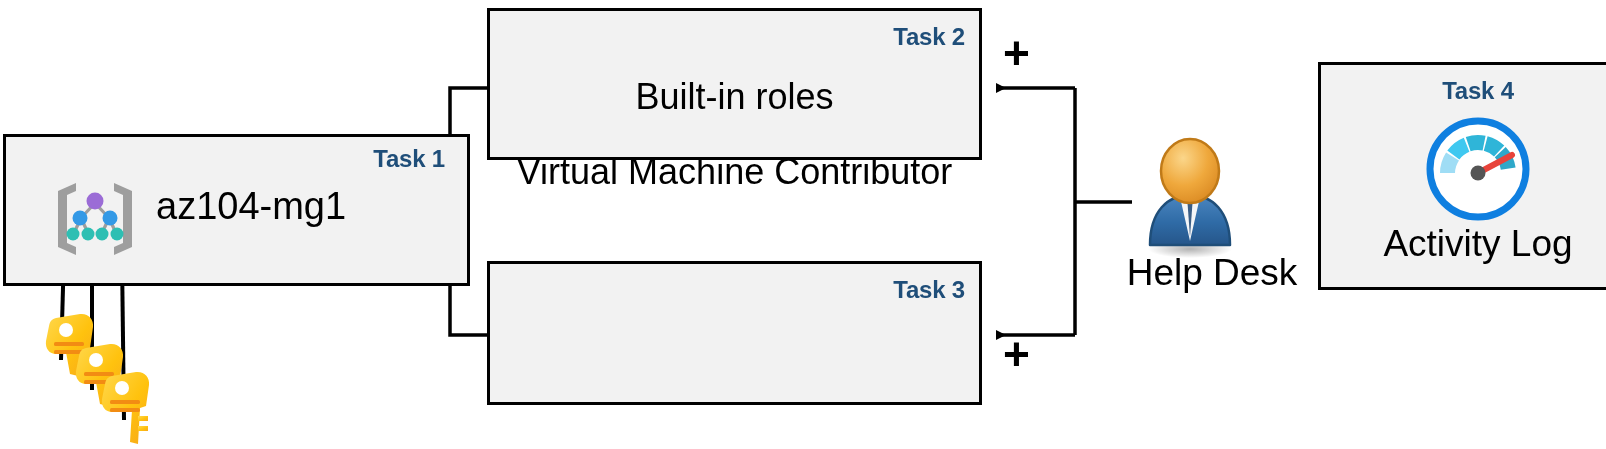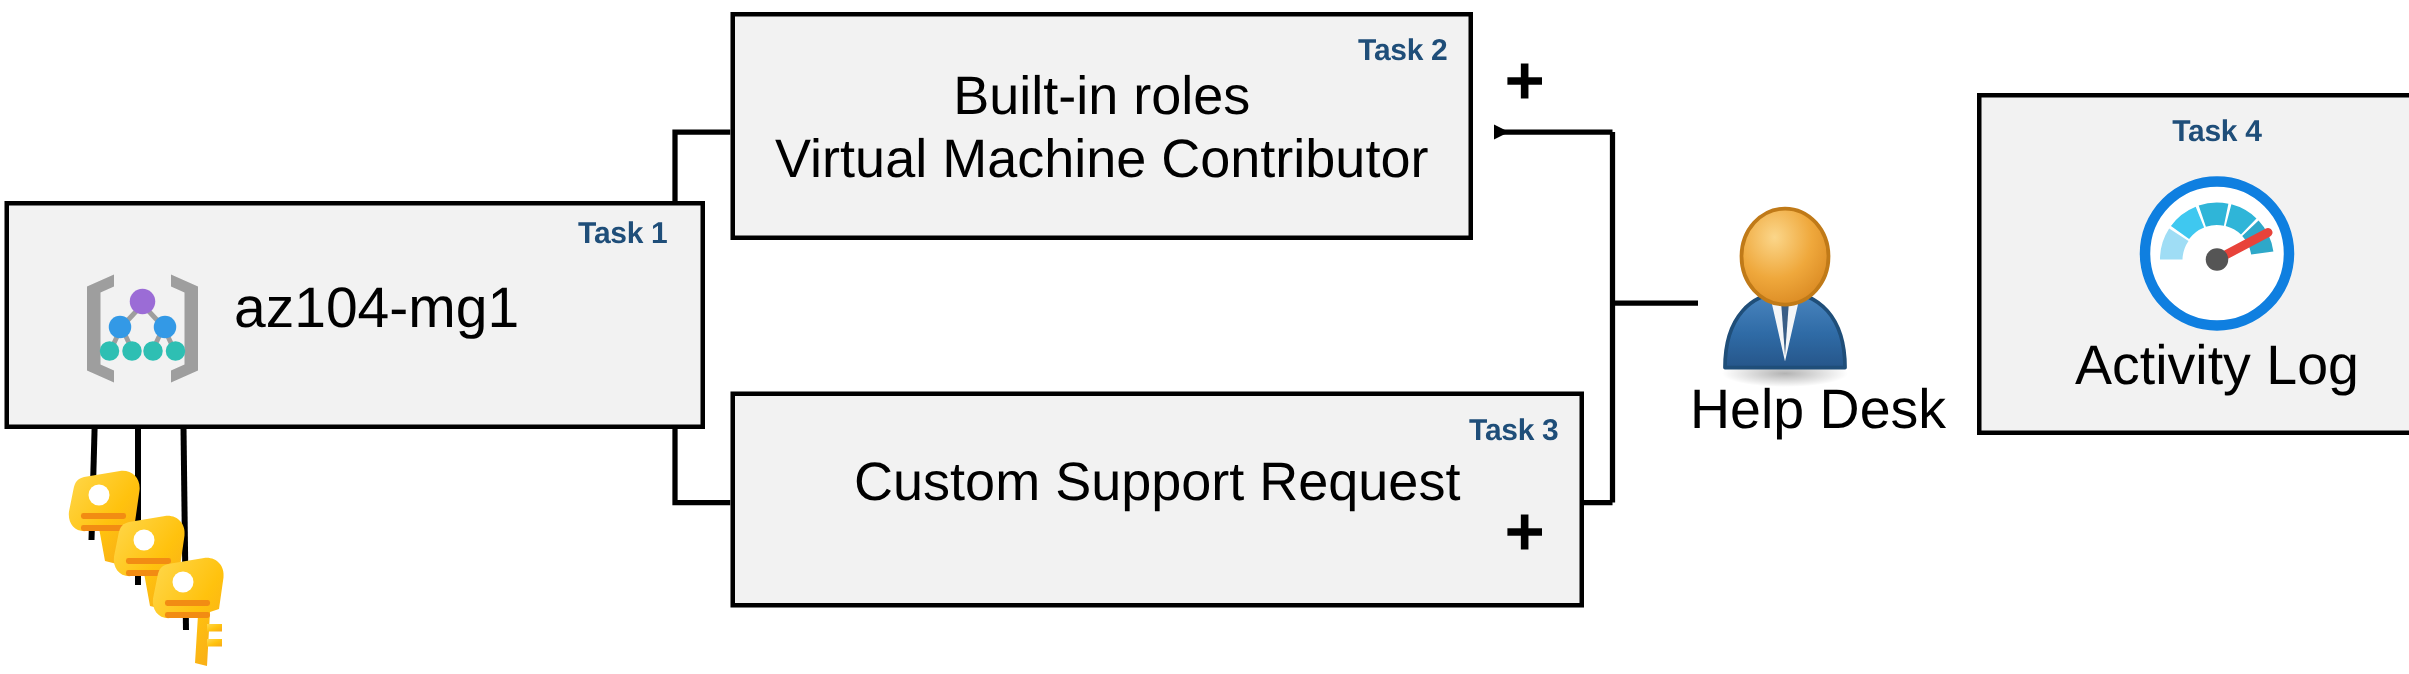--- a/index.html
+++ b/index.html
@@ -22,30 +22,31 @@
   .task-box {
     position: absolute;
     background: #F2F2F2;
     border: 3px solid #000000;
     box-sizing: border-box;
   }
   .task-tag {
     position: absolute;
     color: #1F4E79;
     font-weight: bold;
-    font-size: 20px;
+    font-size: 24px;
     letter-spacing: -0.2px;
     white-space: nowrap;
   }
   .box-text {
     color: #000000;
     font-size: 36px;
     line-height: 1.17;
     text-align: center;
     white-space: nowrap;
+    margin-top: 33px;
   }
 
   
   #task1-box {
     left: 3px;
     top: 134px;
     width: 467px;
     height: 152px;
   }
   #task1-tag {
@@ -83,21 +84,21 @@
     position: absolute;
     left: 0;
     right: 0;
     top: 32px;
   }
 
   
   #task3-box {
     left: 487px;
     top: 261px;
-    width: 569px;
+    width: 495px;
     height: 144px;
   }
   #task3-tag {
     right: 14px;
     top: 12px;
   }
   #task3-text {
     position: absolute;
     left: 0;
     right: 0;
@@ -255,21 +256,20 @@
     <span class="task-tag" id="task2-tag">Task 2</span>
     <div id="task2-text">
       <div class="box-text">Built-in roles</div>
       <div class="box-text">Virtual Machine Contributor</div>
     </div>
   </div>
 
   <div class="task-box" id="task3-box">
     <span class="task-tag" id="task3-tag">Task 3</span>
     <div id="task3-text">
-      <div class="box-text">Custom Support Request</div>
     </div>
   </div>
 
   <div class="task-box" id="task4-box">
     <span class="task-tag" id="task4-tag">Task 4</span>
 
     <span id="gauge-icon">
       <svg viewBox="0 0 104 104" width="104" height="104">
         <circle cx="52" cy="52" r="48" fill="#ffffff" stroke="#0F7FE0" stroke-width="7"></circle>
 

